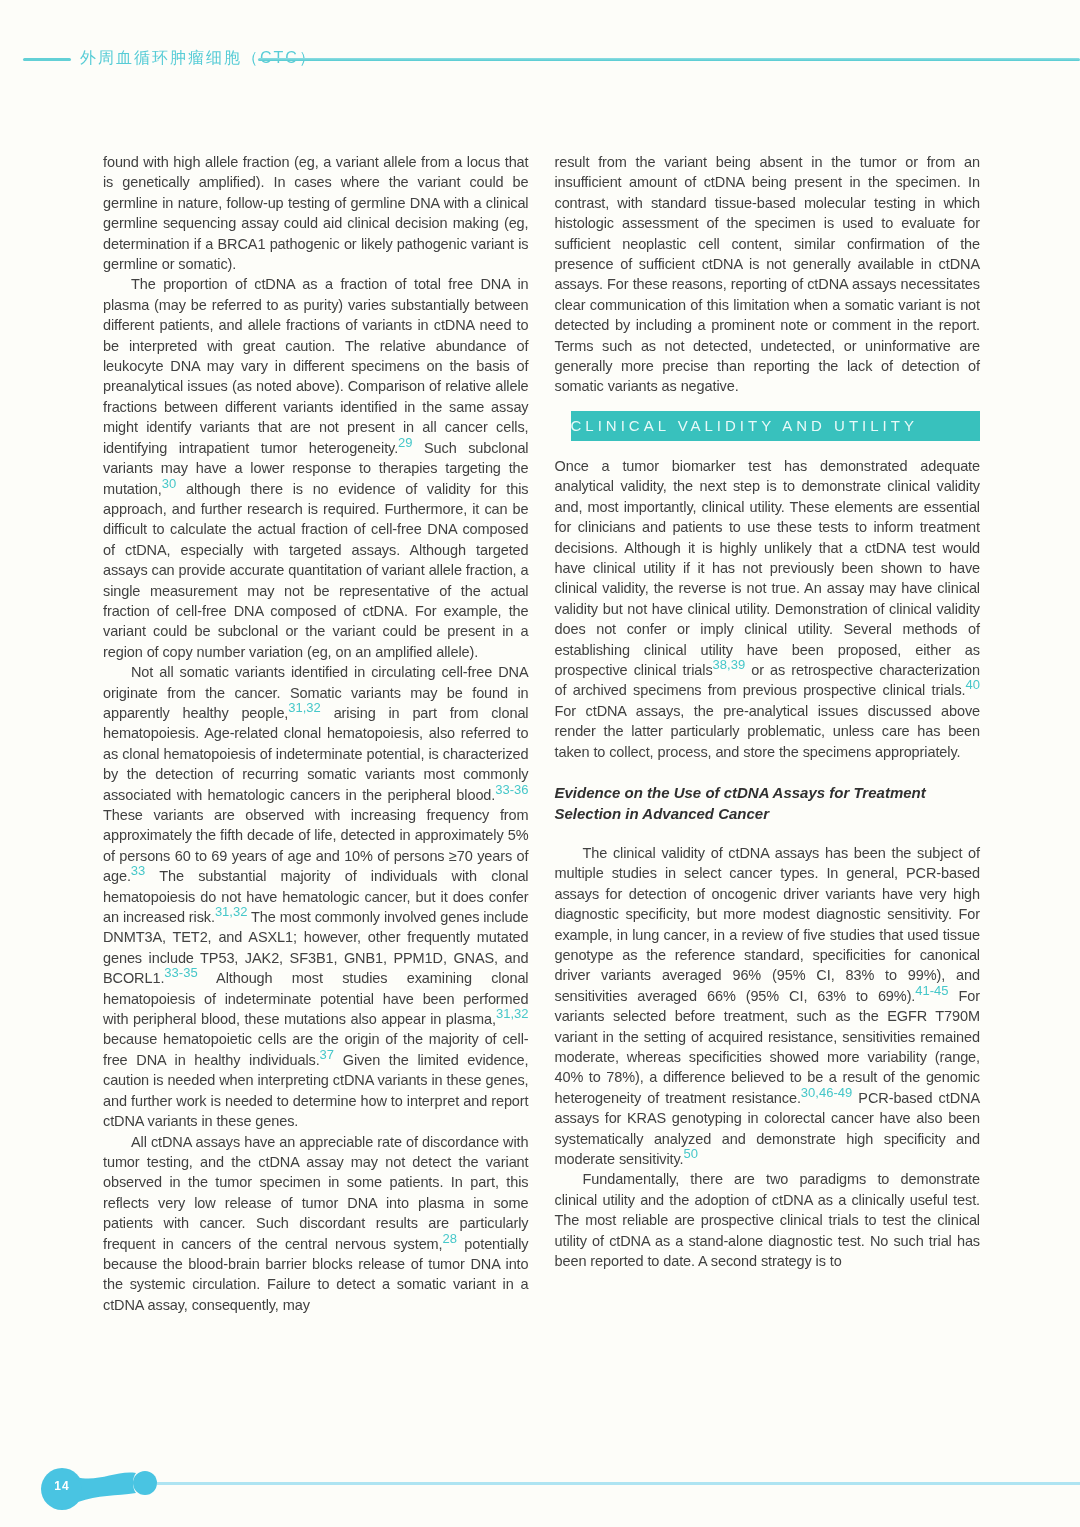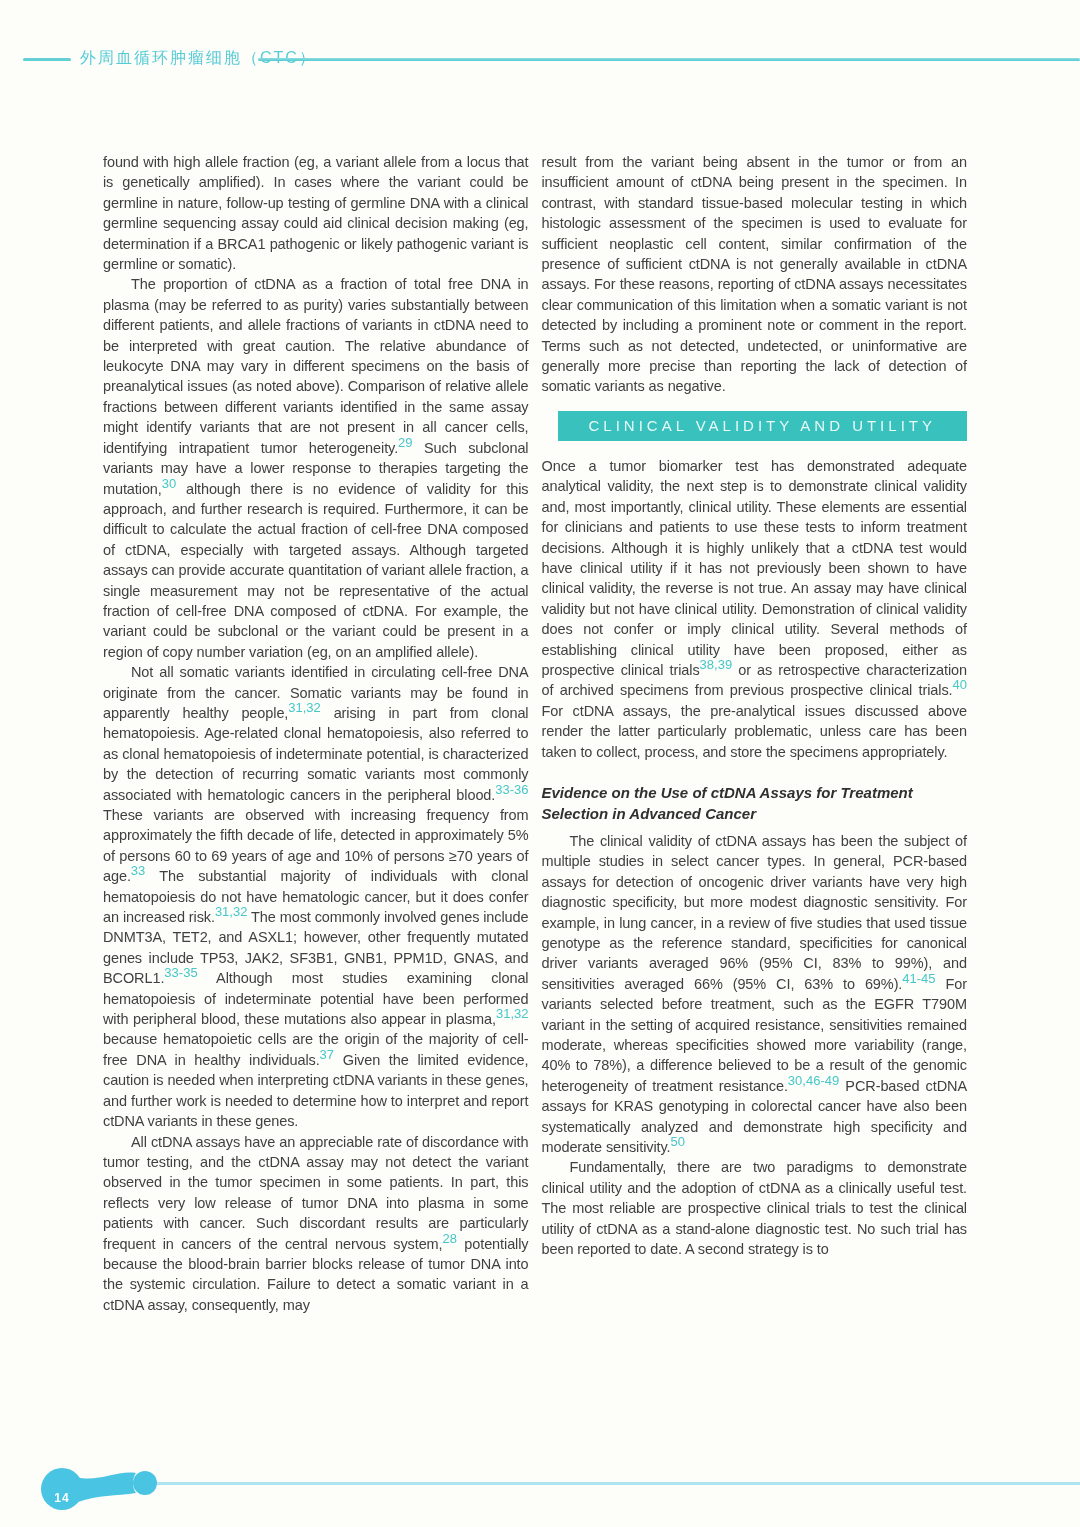--- a/index.html
+++ b/index.html
@@ -16,61 +16,60 @@
   .rule-short{left:23px;top:58px;width:48px;}
   .rule-long{left:258px;right:0;top:58px;background:linear-gradient(#8fdde2,#55cbd2);}
   .header-title{
     position:absolute;left:80px;top:48px;
     font-size:16px;letter-spacing:2px;color:#57ccd6;
     white-space:nowrap;
   }
   
   .columns{
     position:absolute;top:152px;left:103px;width:878px;
-    display:flex;gap:13px;align-items:flex-start;
+    display:flex;gap:26px;align-items:flex-start;
   }
   .col{width:425.5px;}
   p.para{
     margin:0;
     text-align:justify;
     font-size:14.5px;line-height:20.4px;
     letter-spacing:-0.1px;
     color:#414141;
   }
   p.para.indent{text-indent:28px;}
   sup.ref{
     color:#45c7c9;font-size:13px;letter-spacing:0;
     line-height:0;vertical-align:super;
   }
   .banner{
     height:30px;line-height:30px;
     margin:14px 0 15px 16px;
     background:#38c1bd;
     color:#e8faf9;
-    text-align:center;
     font-size:15px;letter-spacing:4px;
     white-space:nowrap;overflow:hidden;
   }
   h3.subhead{
-    margin:20px 0 7px 0;
+    margin:20px 0 19px 0;
     font-size:15px;line-height:21px;
     font-style:italic;font-weight:bold;
     color:#303030;letter-spacing:0;
     text-align:left;
   }
   
   .footer-ornament{position:absolute;left:40px;top:1466px;}
   .footer-line{
     position:absolute;left:157px;right:0;top:1482px;height:3px;
     background:#aee4f2;
   }
   .page-number{
     position:absolute;left:50px;top:1479px;width:24px;
     text-align:center;color:#ffffff;
-    font-size:12px;letter-spacing:1px;font-weight:bold;margin-top:12px;
+    font-size:12px;letter-spacing:1px;font-weight:bold;
   }
 </style>
 </head>
 <body>
 
 <div class="page">
 
   <header>
     <span class="rule rule-short"></span>
     <span class="header-title">外周血循环肿瘤细胞（CTC）</span>

